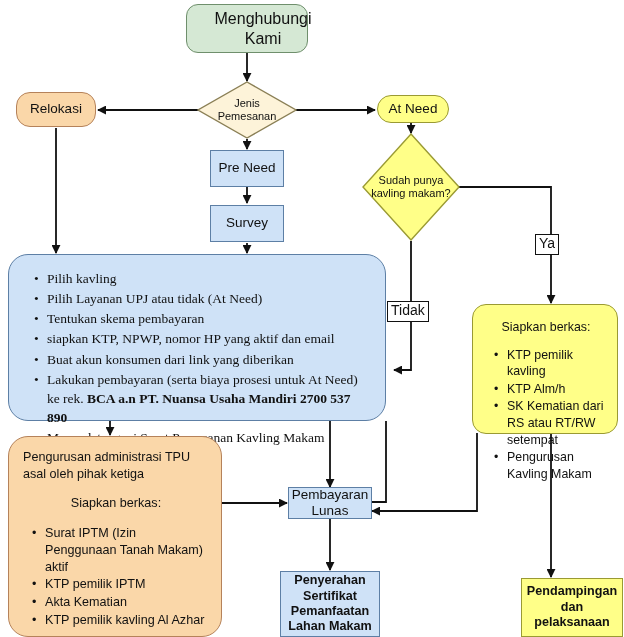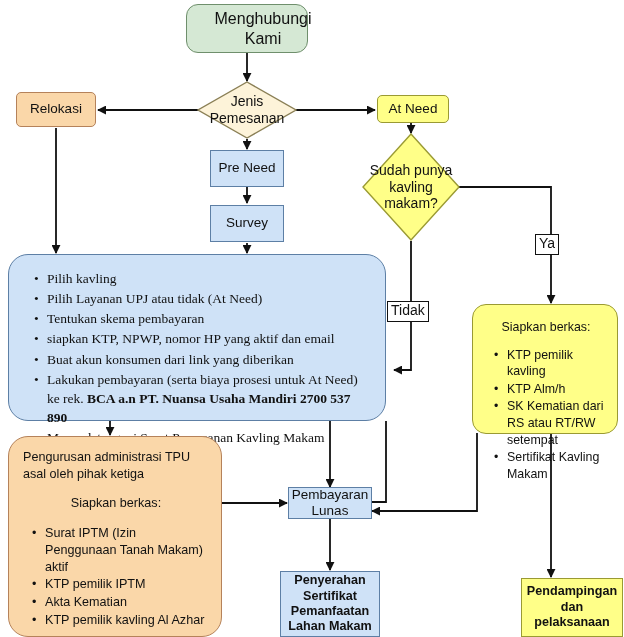--- a/index.html
+++ b/index.html
@@ -27,21 +27,21 @@
     box-sizing: border-box;
     display: flex;
     flex-direction: column;
     align-items: center;
     justify-content: center;
     text-align: center;
     color: #111111;
     line-height: 1.22;
   }
   .rounded   { border-radius: 12px; }
-  .rounded-s { border-radius: 5px; }
+  .rounded-s { border-radius: 14px; }
 
   .green  { background: #d5e8d4; border: 1px solid #6f8f6c; }
   .blue   { background: #cfe2f7; border: 1px solid #5d7fa5; }
   .orange { background: #fad7a9; border: 1px solid #b5825a; }
   .yellow { background: #ffff88; border: 1px solid #9a9a33; }
 
   .diamond-wrap { position: absolute; }
   .diamond-shape {
     position: absolute;
     left: 0; top: 0;
@@ -122,21 +122,21 @@
     font-family: "Liberation Sans", sans-serif;
     font-size: 12.4px;
     line-height: 1.34;
     padding: 14px 10px 12px 12px;
     border-radius: 14px;
   }
   #docs-box .heading { margin-bottom: 11px; }
 
   .t-contact   { font-size: 16px; }
   .t-plain14   { font-size: 13.5px; }
-  .t-plain13   { font-size: 14px; }
+  .t-plain13   { font-size: 11px; }
   .t-bold13    { font-size: 12.6px; font-weight: bold; }
 </style>
 </head>
 <body>
 
 <div id="canvas">
 
   <svg id="wires" viewBox="0 0 624 637" xmlns="http://www.w3.org/2000/svg">
     <defs>
       <marker id="arrow" viewBox="0 0 10 10" refX="9" refY="5" markerWidth="5" markerHeight="5" orient="auto-start-reverse">
@@ -234,21 +234,21 @@
       <li><span>Menandatangani Surat Pemesanan Kavling Makam</span></li>
     </ul>
   </div>
 
   <div class="listbox yellow" id="docs-box" style="left:472px; top:304px; width:146px; height:130px;">
     <div class="heading">Siapkan berkas:</div>
     <ul>
       <li>KTP pemilik kavling</li>
       <li>KTP Alm/h</li>
       <li>SK Kematian dari RS atau RT/RW setempat</li>
-      <li>Sertifikat Kavling Makam</li>
+      <li>Pengurusan Kavling Makam</li>
     </ul>
   </div>
 
   <div class="listbox orange" id="tpu-box" style="left:8px; top:436px; width:214px; height:201px;">
     <div class="title-line">Pengurusan administrasi TPU asal oleh pihak ketiga</div>
     <div class="heading">Siapkan berkas:</div>
     <ul>
       <li>Surat IPTM (Izin Penggunaan Tanah Makam) aktif</li>
       <li>KTP pemilik IPTM</li>
       <li>Akta Kematian</li>

